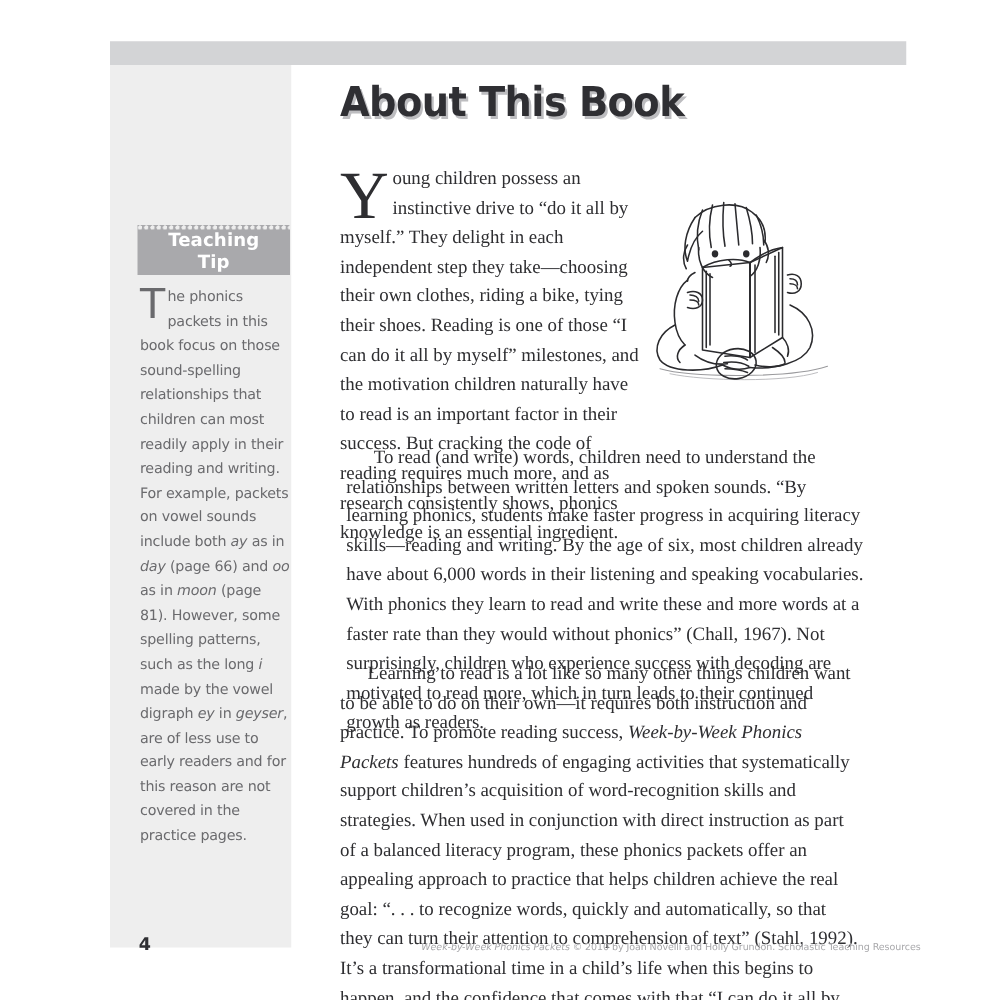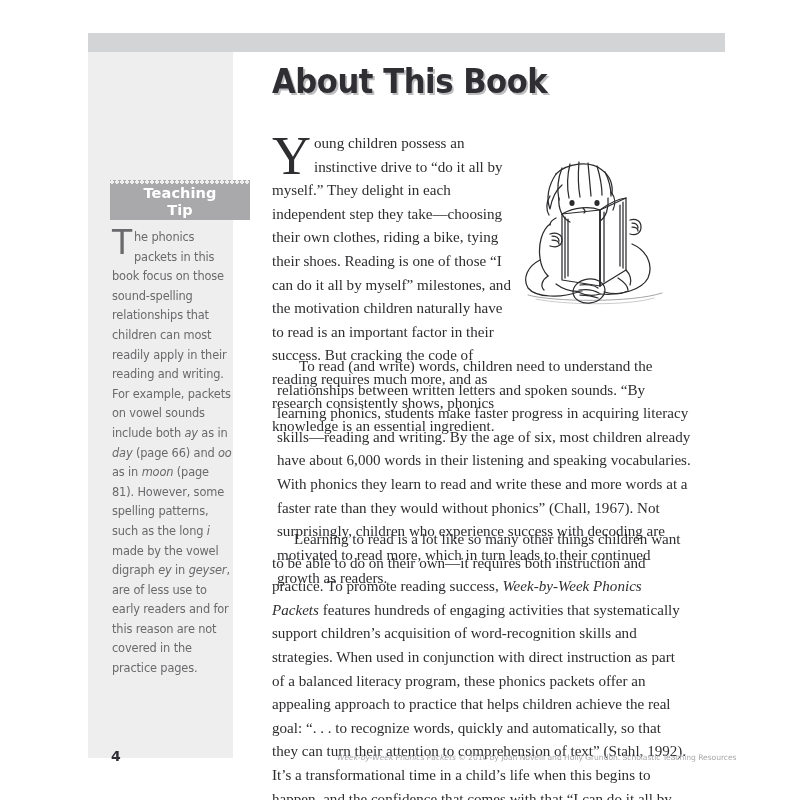--- a/index.html
+++ b/index.html
@@ -50,21 +50,21 @@
     width: 145px;
     height: 706px;
     background: #eeeeee;
   }
 
   
   #tip-box {
     position: absolute;
     left: 110px;
     top: 180px;
-    width: 140px;
+    width: 122px;
     height: 40px;
     background: #a9a9ac;
     box-sizing: border-box;
     padding-top: 5px;
   }
   
   #tip-box-perforation {
     position: absolute;
     left: 0;
     top: 0;

